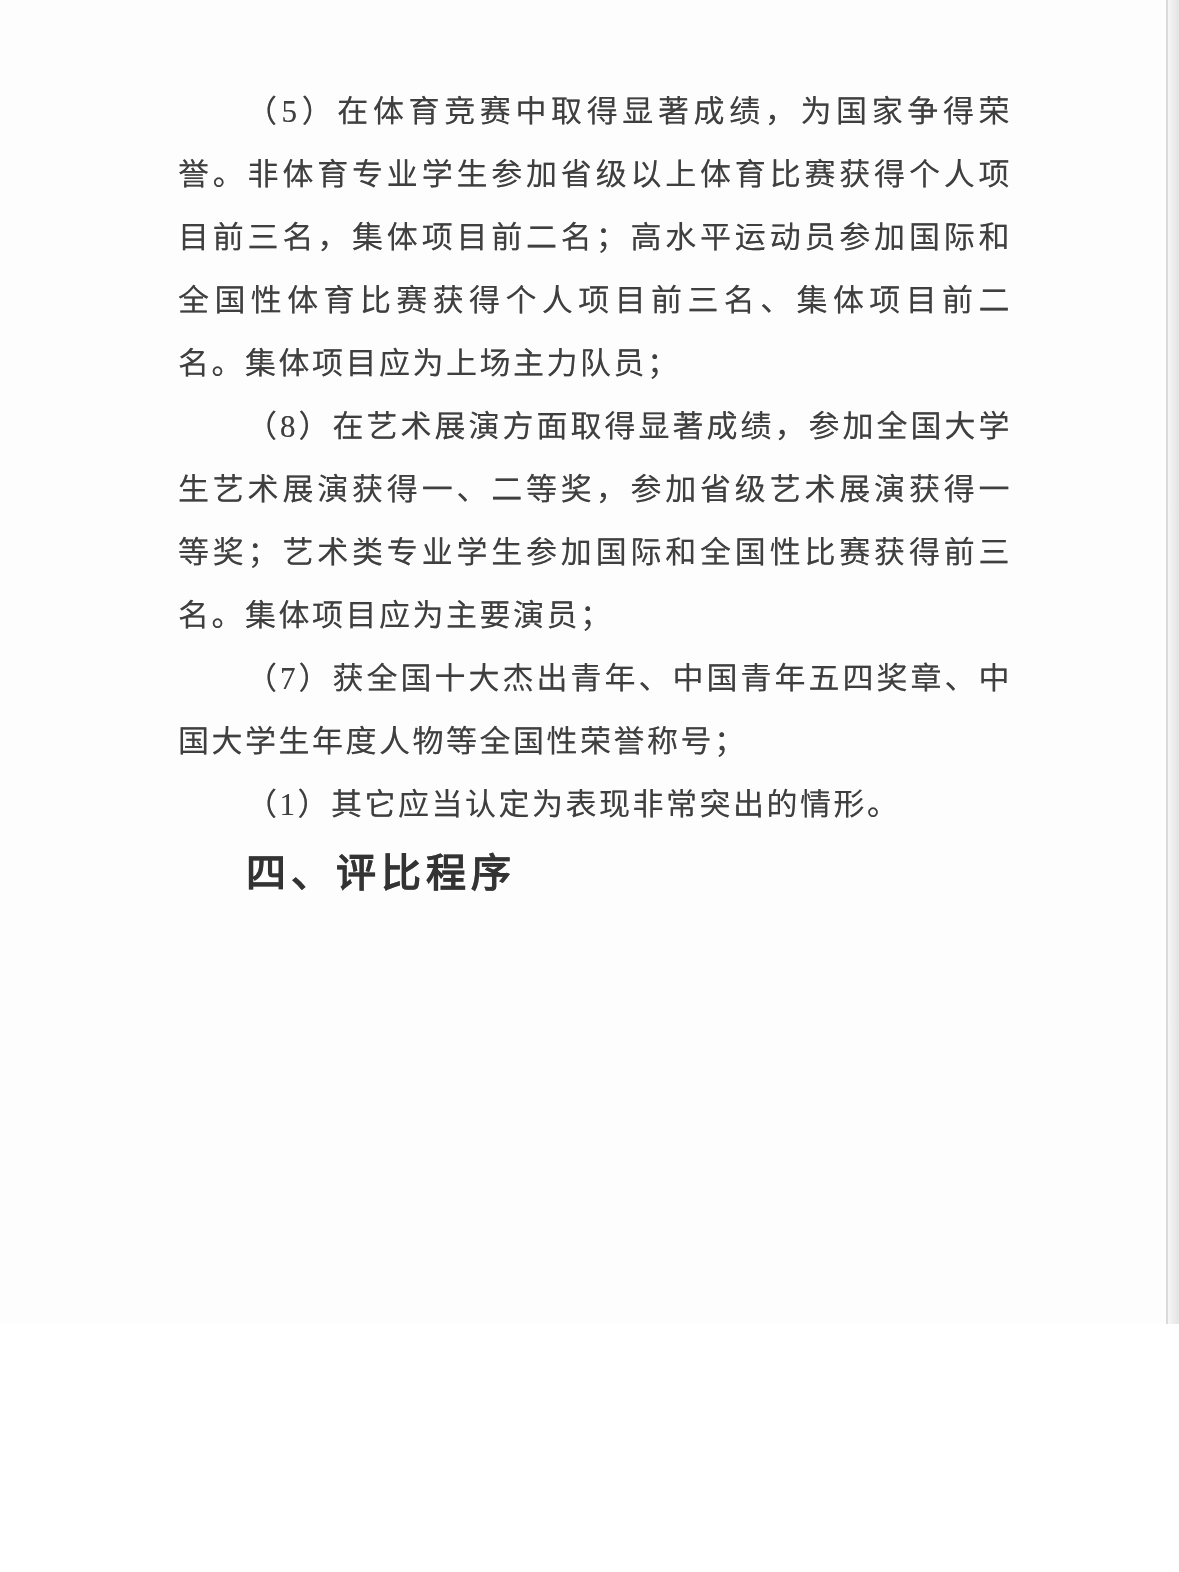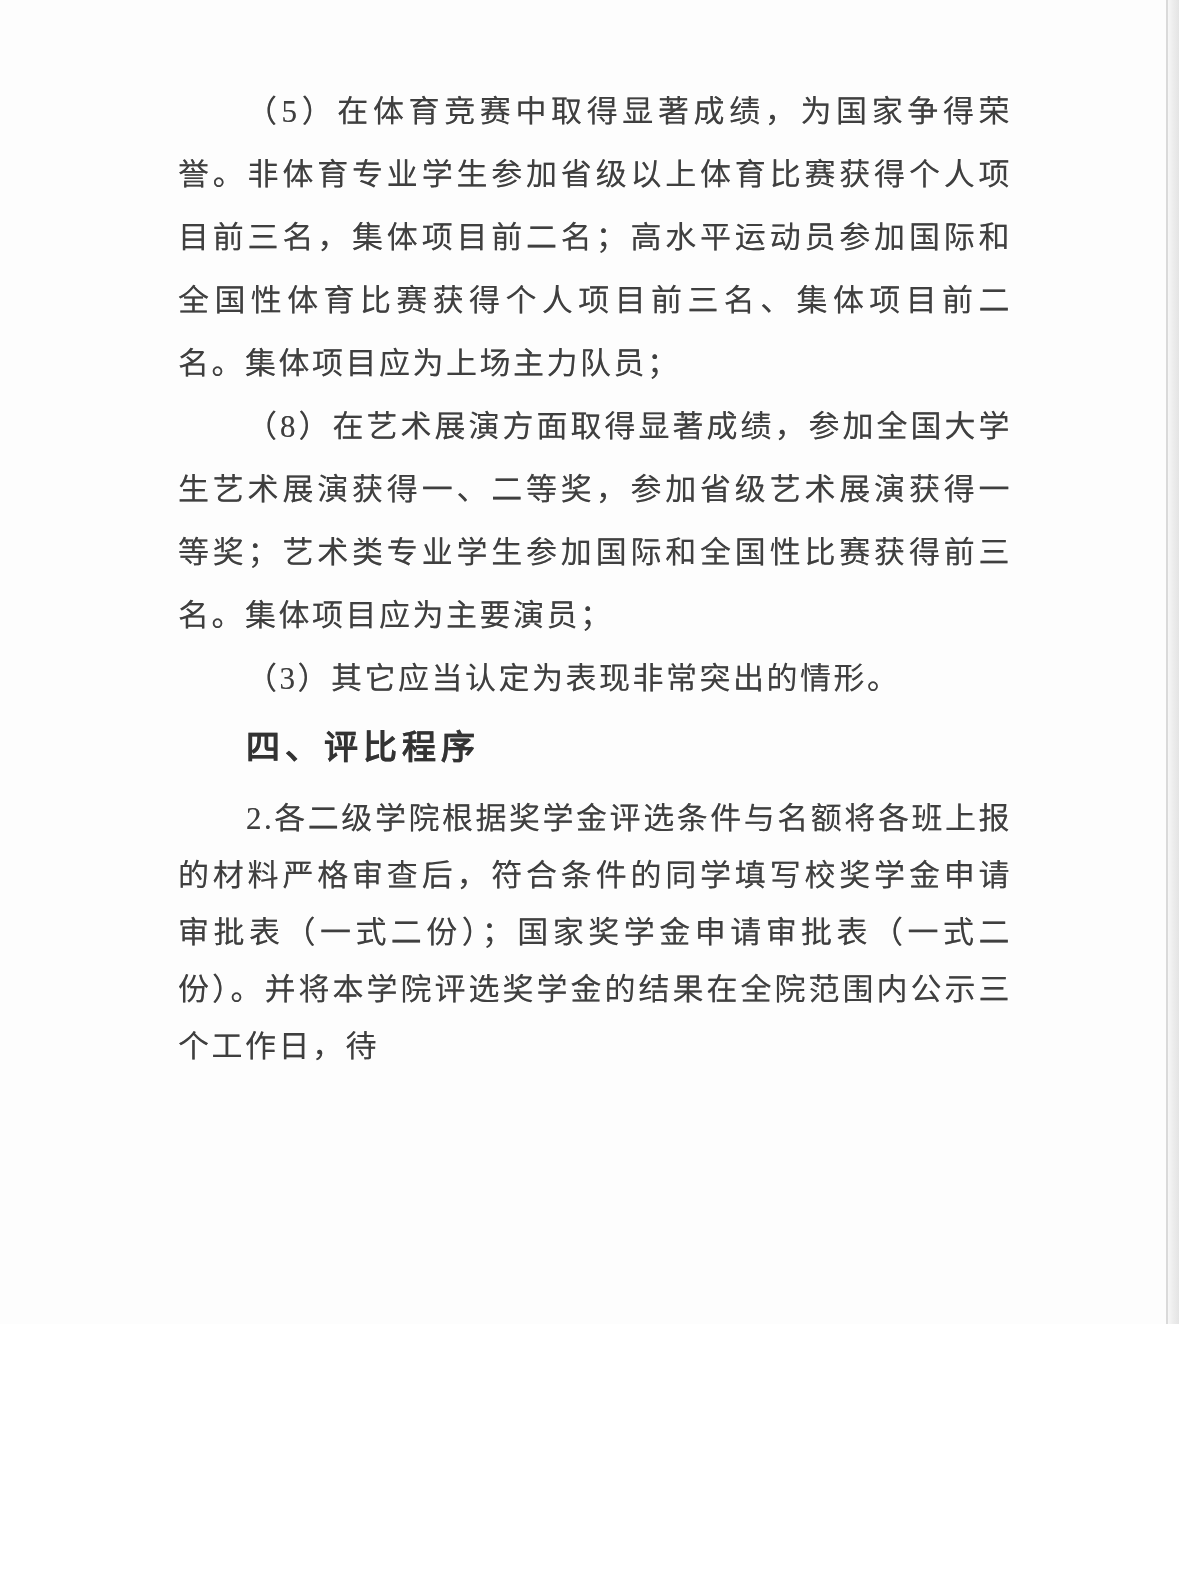--- a/index.html
+++ b/index.html
@@ -39,21 +39,21 @@
     text-indent: 68px;
     text-align: justify;
     text-justify: inter-character;
     text-shadow: 0 0 0.6px rgba(70,70,70,0.55);
   }
   .content p.lh1 { line-height: 63px; }
   .content p.lh2 { line-height: 57px; }
   .content h2.heading {
     margin: 14px 0 20px 0;
     padding-left: 68px;
-    font-size: 34px;
+    font-size: 40px;
     line-height: 46px;
     font-weight: 700;
     letter-spacing: 5px;
     color: #333333;
     text-shadow: 0 0 0.5px rgba(50,50,50,0.6);
     font-family: "Liberation Sans", "DejaVu Sans", sans-serif;
   }
   .page-number {
     position: absolute;
     left: 172px;
@@ -67,26 +67,26 @@
 </head>
 <body>
 
 <div class="page">
 
   <div class="content">
     <p class="lh1">（5）在体育竞赛中取得显著成绩，为国家争得荣誉。非体育专业学生参加省级以上体育比赛获得个人项目前三名，集体项目前二名；高水平运动员参加国际和全国性体育比赛获得个人项目前三名、集体项目前二名。集体项目应为上场主力队员；</p>
 
     <p class="lh1">（8）在艺术展演方面取得显著成绩，参加全国大学生艺术展演获得一、二等奖，参加省级艺术展演获得一等奖；艺术类专业学生参加国际和全国性比赛获得前三名。集体项目应为主要演员；</p>
 
+    <p class="lh1">（7）获全国十大杰出青年、中国青年五四奖章、中国大学生年度人物等全国性荣誉称号；</p>
 
-    <p class="lh1">（3）其它应当认定为表现非常突出的情形。</p>
+    <p class="lh1">（1）其它应当认定为表现非常突出的情形。</p>
 
     <h2 class="heading">四、评比程序</h2>
 
 
-    <p class="lh2">2.各二级学院根据奖学金评选条件与名额将各班上报的材料严格审查后，符合条件的同学填写校奖学金申请审批表（一式二份）；国家奖学金申请审批表（一式二份）。并将本学院评选奖学金的结果在全院范围内公示三个工作日，待</p>
   </div>
 
   <div class="page-number">- 6 -</div>
 
   <div class="edge-shadow"></div>
 
 </div>
 
 </body></html>

